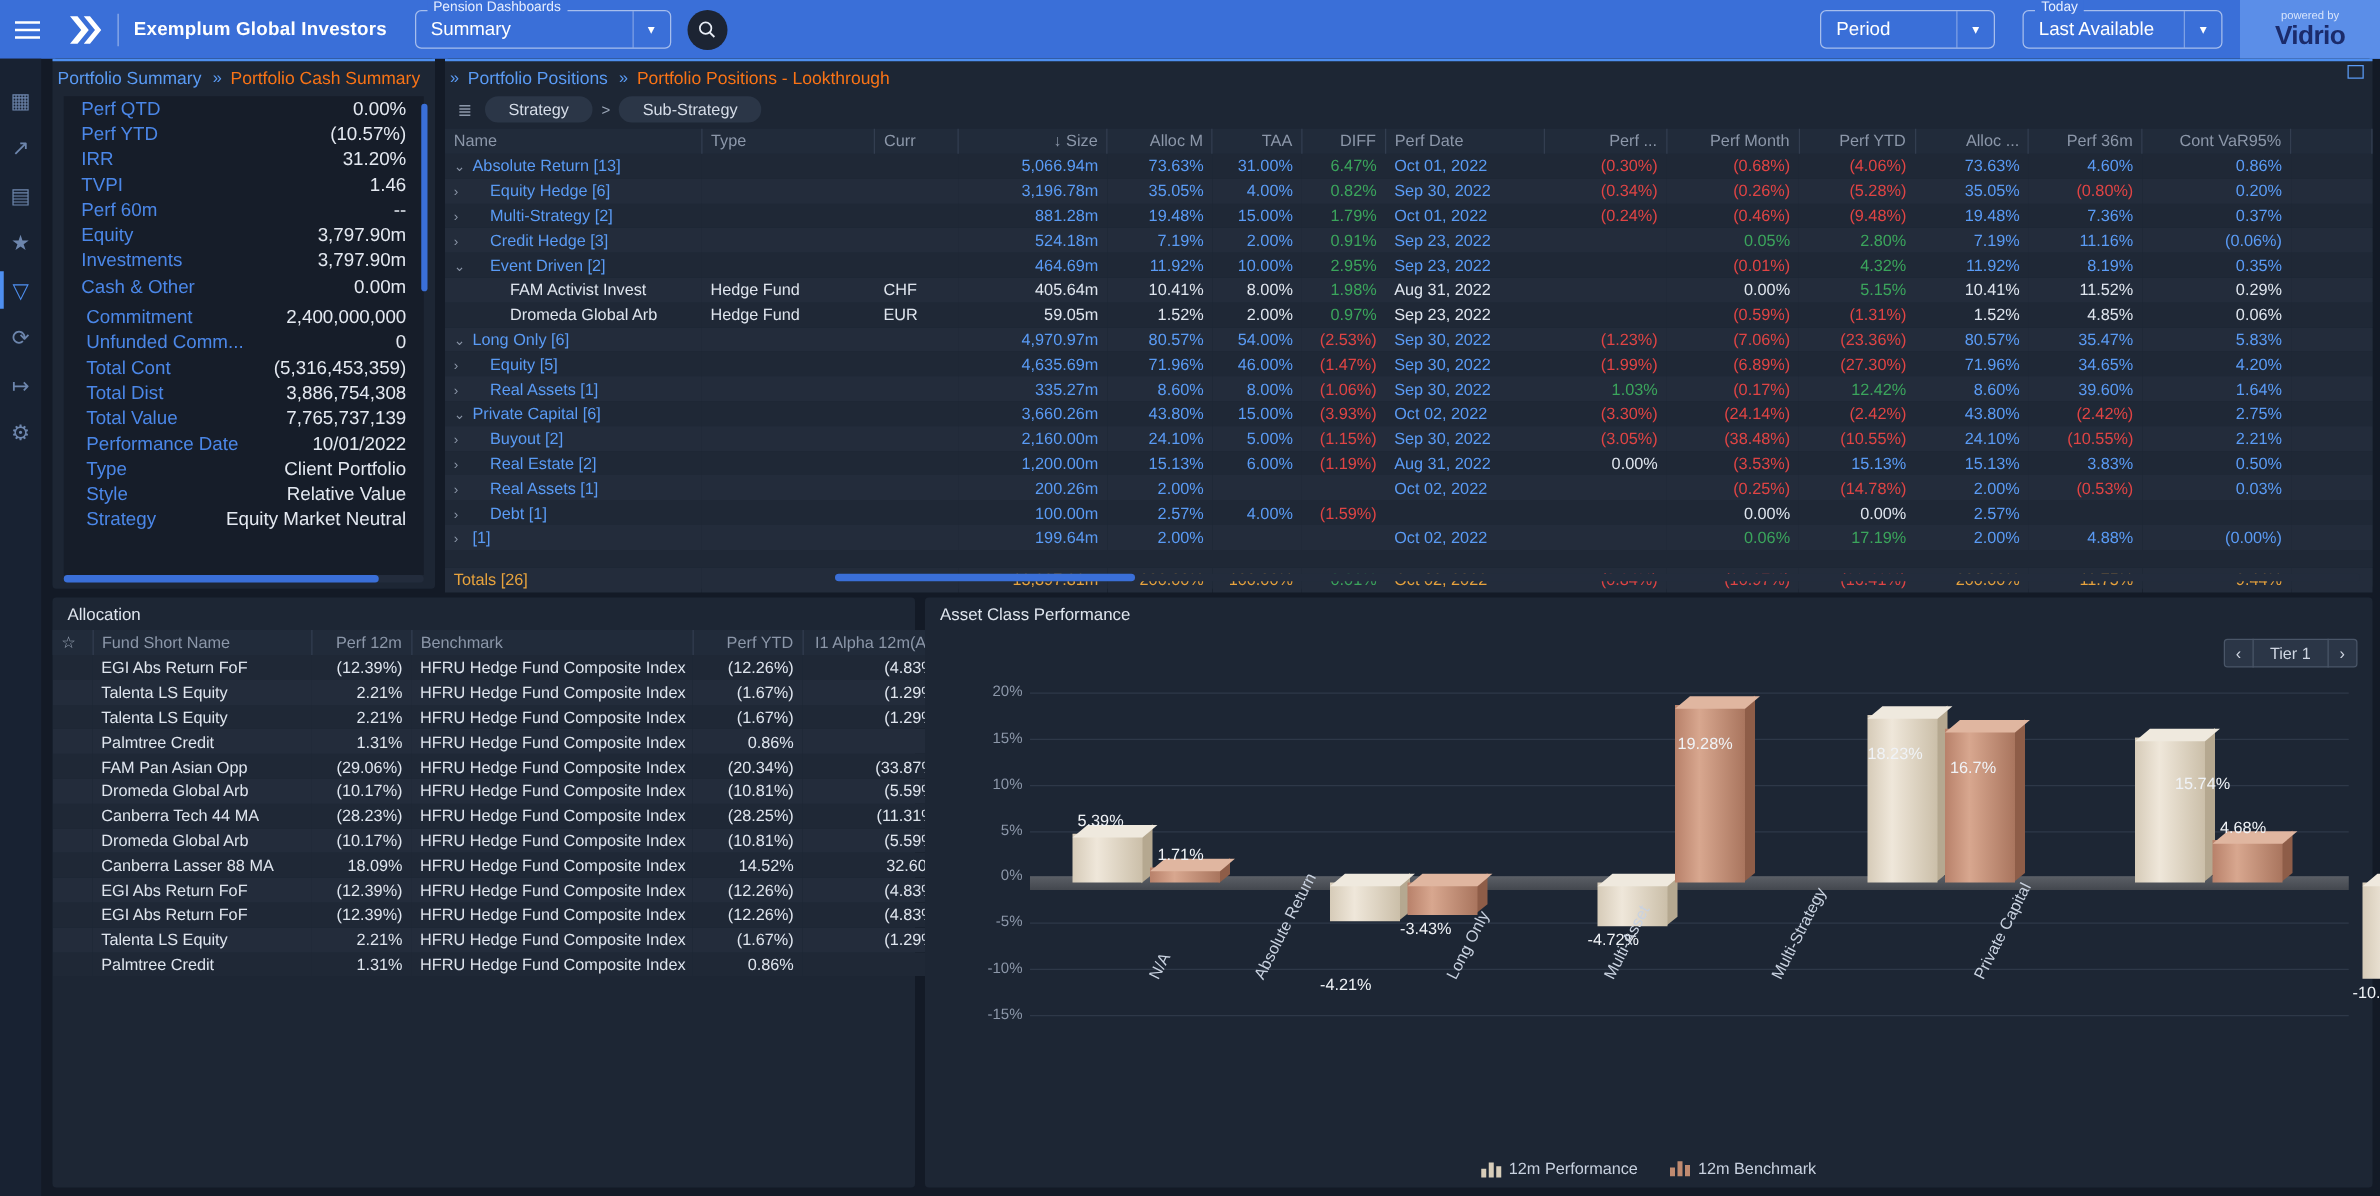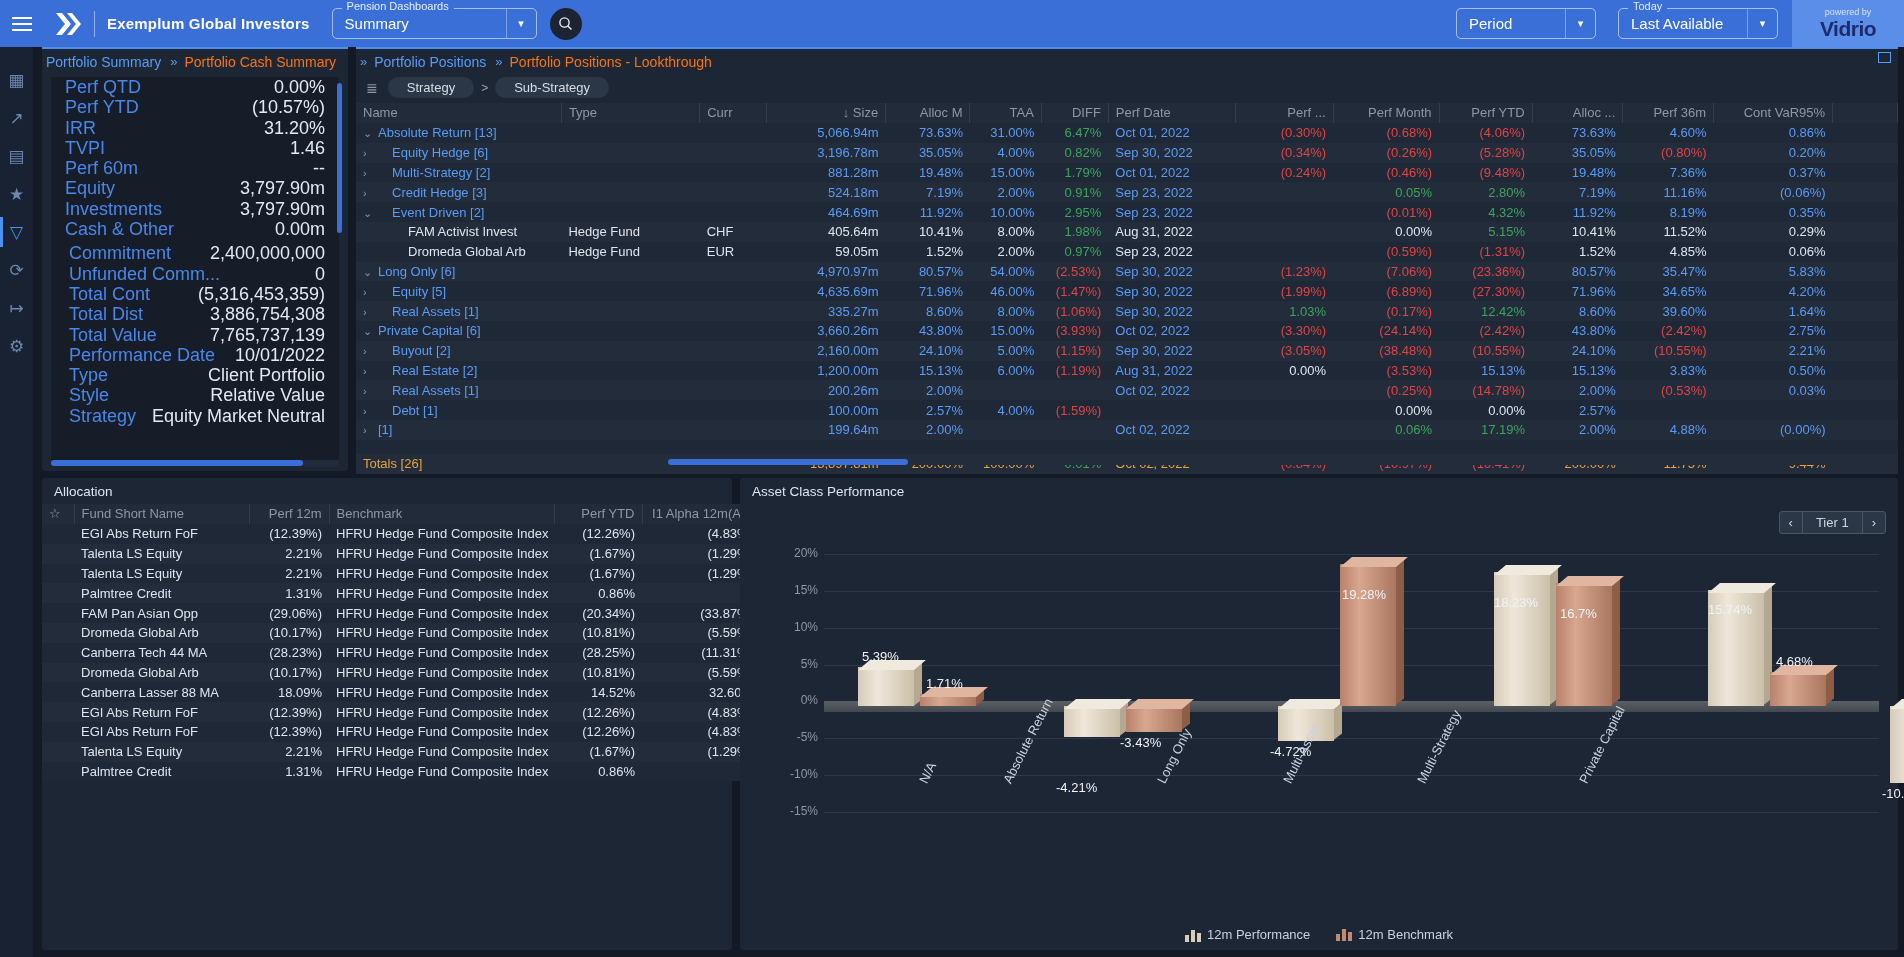--- a/index.html
+++ b/index.html
@@ -78,22 +78,22 @@
   
   .sum-panel { left:42px; top:47px; width:306px; height:424px; }
   .sum-card {
     position:absolute; left:9px; top:30px; width:288px; height:383px;
     background:#161d29; overflow:hidden;
   }
   .sum-head { padding:7px 14px 7px; background:#10151e; }
   .sum-head .t1 { font-size:17px; color:#eef2f8; }
   .sum-head .t2 { font-size:12px; color:#cfd6e2; margin-top:1px; }
   .sum-row {
-    display:flex; justify-content:space-between; align-items:flex-start;
-    padding:0 14px; height:20.3px; font-size:18px;
+    display:flex; justify-content:space-between; align-items:center;
+    padding:0 14px; height:20.3px; font-size:15px;
   }
   .sum-row .k { color:#4b87e8; }
   .sum-row .v { color:#e4e9f1; }
   .sum-sep { height:4px; }
   .sum-scroll {
     position:absolute; left:9px; bottom:5px; width:288px; height:6px;
     background:#232c3c; border-radius:3px;
   }
   .sum-scroll i { display:block; width:252px; height:6px; background:#3a6fd8; border-radius:3px; }
   .sum-vbar {
@@ -914,21 +914,21 @@
         <span class="top"></span>
       </div>
       <div class="dlabel" style="left: 110px; top: 108.697px; text-align: center;">5.39%</div>
       <div class="dlabel" style="left: 174px; top: 135.823px;">1.71%</div>
       <div class="dlabel" style="left: 304px; top: 200.462px; margin-top: 40px;">-4.21%</div>
       <div class="dlabel" style="left: 368px; top: 194.713px;">-3.43%</div>
       <div class="dlabel" style="left: 518px; top: 204.222px;">-4.72%</div>
       <div class="dlabel" style="left: 590px; top: 47.3074px;">19.28%</div>
       <div class="dlabel" style="left: 742px; top: 55.0474px;">18.23%</div>
       <div class="dlabel" style="left: 808px; top: 66.3257px;">16.7%</div>
-      <div class="dlabel" style="left: 956px; top: 62px;">15.74%</div>
+      <div class="dlabel" style="left: 956px; top: 79px; padding-left: 32px;">15.74%</div>
       <div class="dlabel" style="left: 1024px; top: 113.93px;">4.68%</div>
       <div class="dlabel" style="left: 1130px; top: 246.018px;">-10.39%</div>
       <div class="catlabel" style="left: 164px; top: 239.429px;">N/A</div>
       <div class="catlabel" style="left: 248px; top: 239.429px;">Absolute Return</div>
       <div class="catlabel" style="left: 402px; top: 239.429px;">Long Only</div>
       <div class="catlabel" style="left: 528px; top: 239.429px;">Multi-Asset</div>
       <div class="catlabel" style="left: 662px; top: 239.429px;">Multi-Strategy</div>
       <div class="catlabel" style="left: 824px; top: 239.429px;">Private Capital</div>
     </div>
   <div class="legend-row" id="chart-legend">

